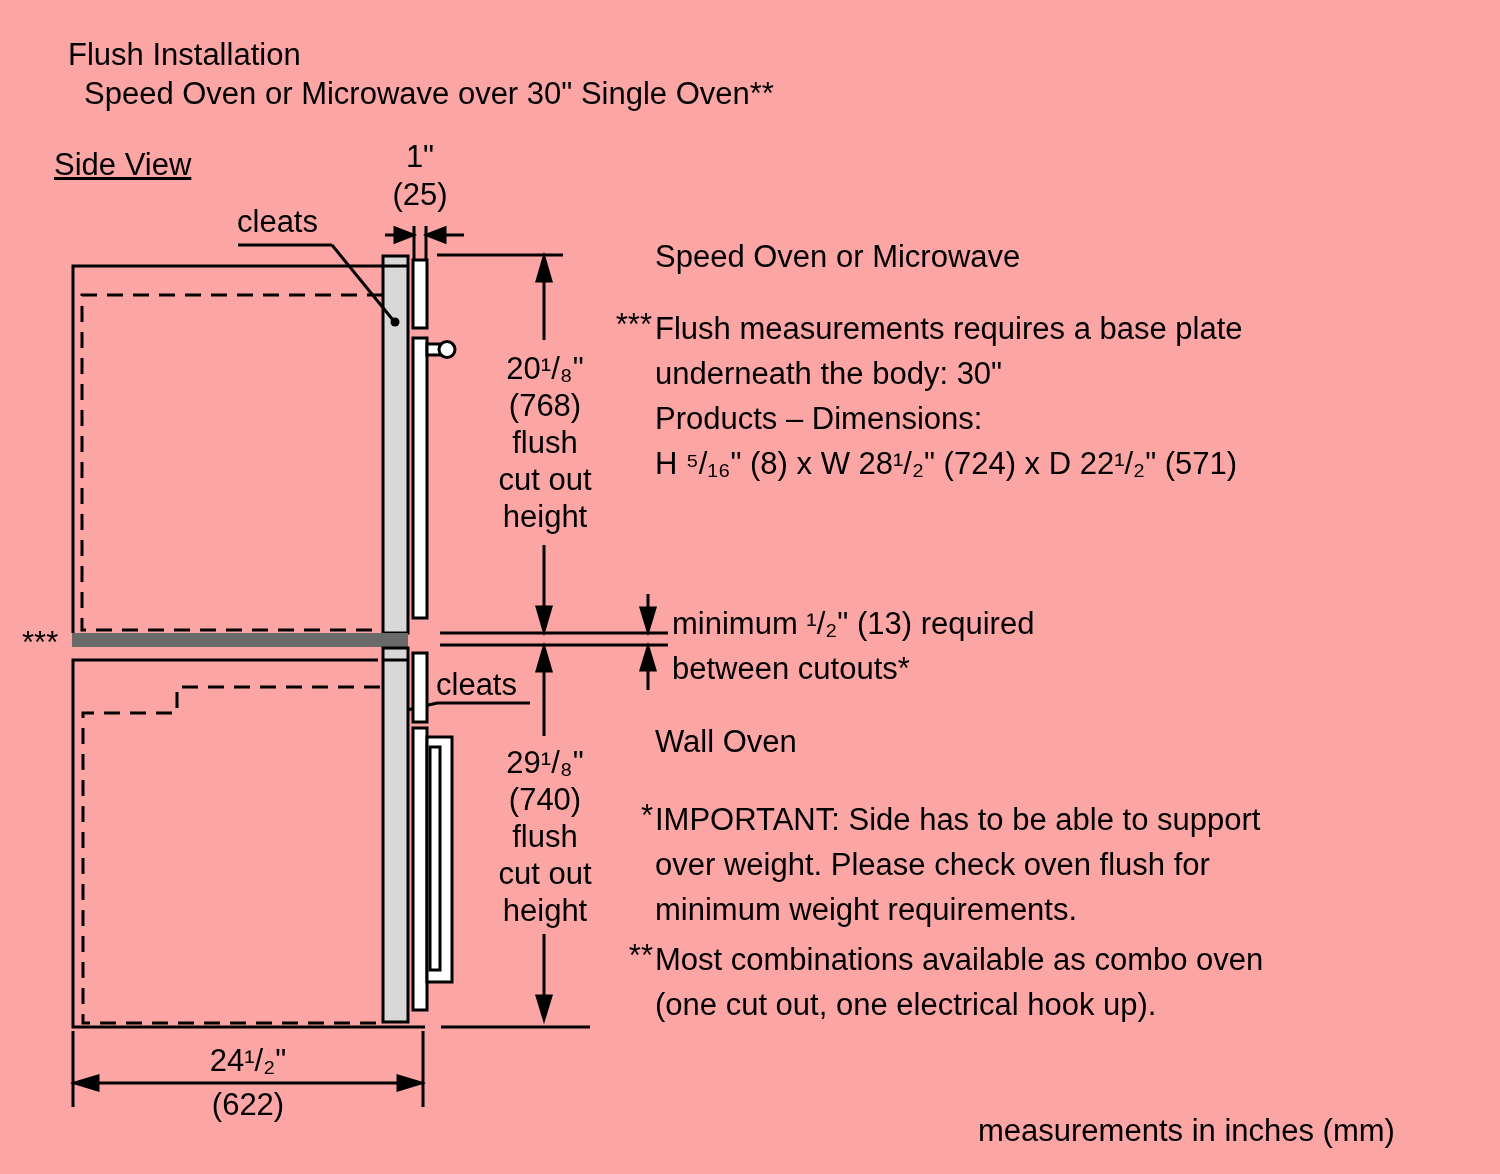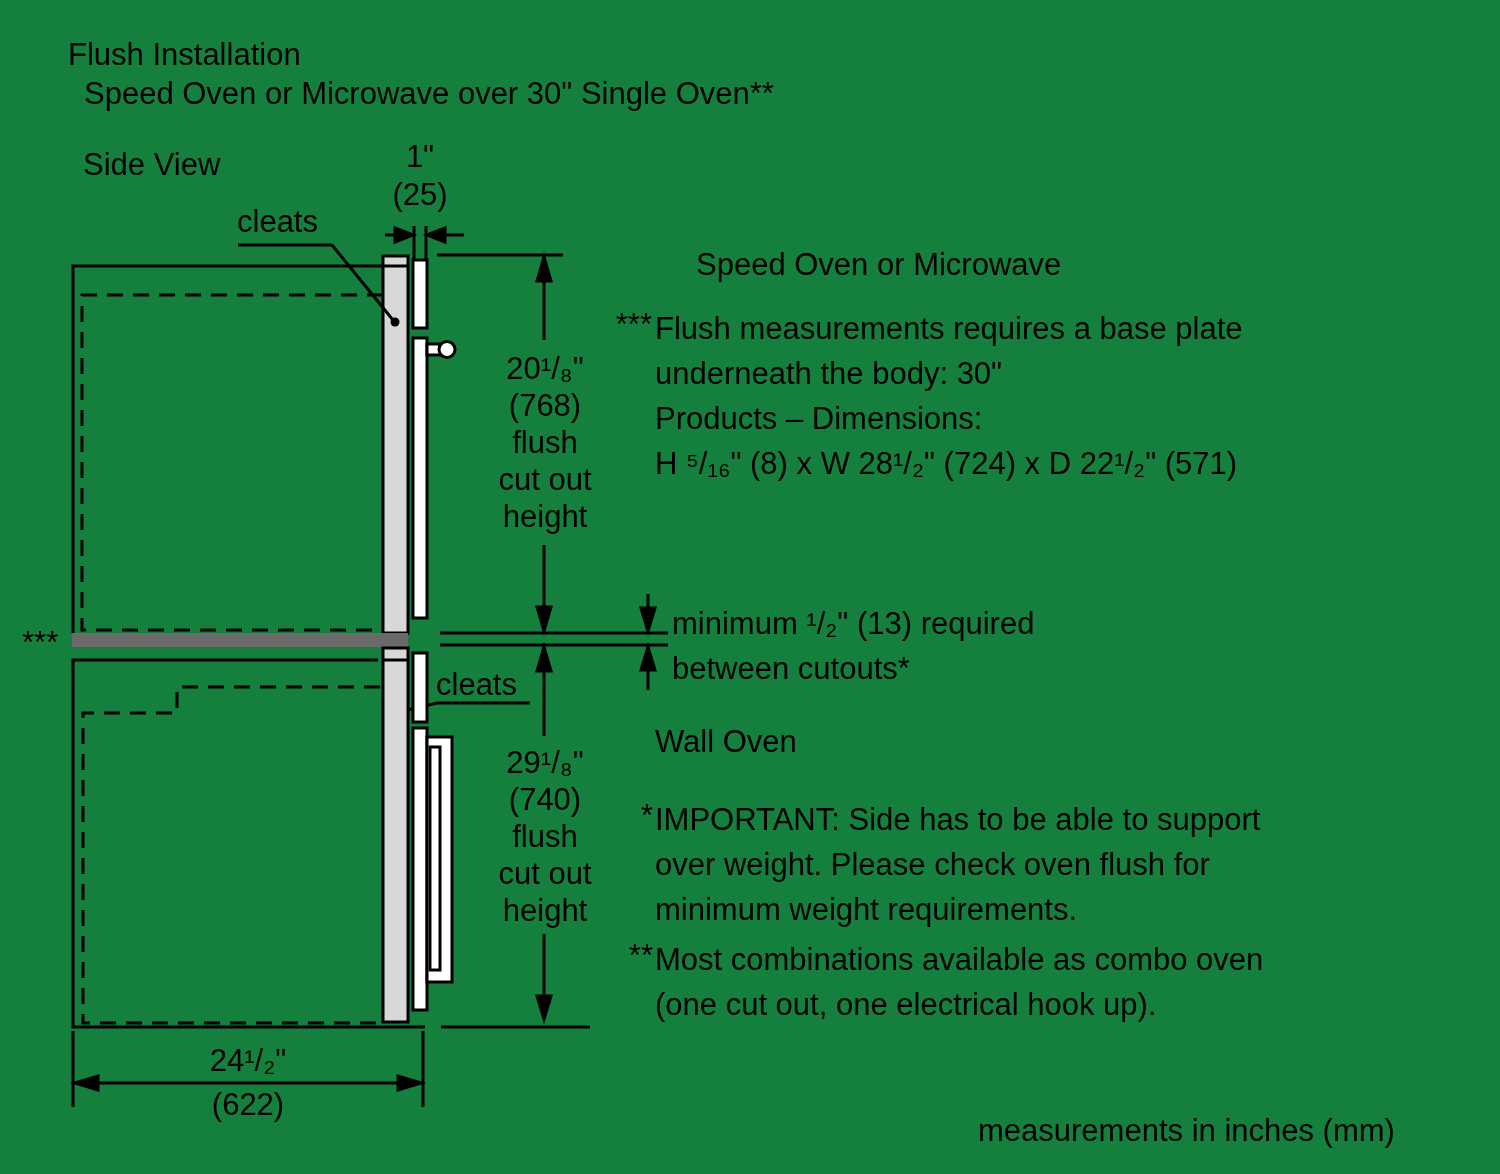--- a/index.html
+++ b/index.html
@@ -1,17 +1,17 @@
 <!DOCTYPE html>
 <html><head>
 <meta charset="utf-8">
 <style>
   html,body{margin:0;padding:0;background:#fff;}
   .canvas{
-    position:relative;width:1500px;height:1174px;background:#15803d;
+    position:relative;width:1500px;height:1174px;background:#fca5a5;
     font-family:"Liberation Sans","DejaVu Sans",sans-serif;color:#000;overflow:hidden;
   }
   .drawing{position:absolute;left:0;top:0;width:1500px;height:1174px;}
   .t{position:absolute;font-size:31px;line-height:38px;white-space:nowrap;color:#000;}
   .dimblock{transform:translateX(-50%);text-align:center;line-height:37px;}
   .cx{transform:translateX(-50%);text-align:center;}
   .para{line-height:45px;}
   .marker{text-align:right;}
   svg line, svg path, svg rect, svg circle{vector-effect:none;}
 </style>
@@ -113,21 +113,21 @@
       <line x1="423" y1="1031" x2="423" y2="1107"></line>
       <line x1="96" y1="1083" x2="400" y2="1083"></line>
       <polygon points="75,1083 98,1076 98,1090" fill="#000"></polygon>
       <polygon points="421,1083 398,1076 398,1090" fill="#000"></polygon>
     </g>
   </svg>
 
   <div class="t" style="left:68px;top:36px;">Flush Installation</div>
   <div class="t" style="left:84px;top:75px;">Speed Oven or Microwave over 30" Single Oven**</div>
 
-  <div class="t" style="left:83px;top:146px;">Side View</div>
+  <div class="t" style="left:54px;top:146px;text-decoration:underline;">Side View</div>
 
   <div class="t" style="left:237px;top:203px;">cleats</div>
   <div class="t" style="left:436px;top:666px;">cleats</div>
 
   <div class="t cx" style="left:420px;top:138px;">1"</div>
   <div class="t cx" style="left:420px;top:176px;">(25)</div>
 
   <div class="t dimblock" style="left:545px;top:350px;">
     <div>20¹/₈"</div>
     <div>(768)</div>
@@ -142,21 +142,21 @@
     <div>flush</div>
     <div>cut out</div>
     <div>height</div>
   </div>
 
   <div class="t" style="left:22px;top:624px;">***</div>
 
   <div class="t cx" style="left:248px;top:1042px;">24¹/₂"</div>
   <div class="t cx" style="left:248px;top:1086px;text-align:center;">(622)</div>
 
-  <div class="t" style="left:655px;top:246px;margin-left:41px;">Speed Oven or Microwave</div>
+  <div class="t" style="left:655px;top:238px;">Speed Oven or Microwave</div>
 
   <div class="t marker" style="left:600px;top:306px;width:52px;">***</div>
   <div class="t para" style="left:655px;top:306px;">
     <div>Flush measurements requires a base plate</div>
     <div>underneath the body: 30"</div>
     <div>Products – Dimensions:</div>
     <div>H ⁵/₁₆" (8) x W 28¹/₂" (724) x D 22¹/₂" (571)</div>
   </div>
 
   <div class="t para" style="left:672px;top:601px;">

